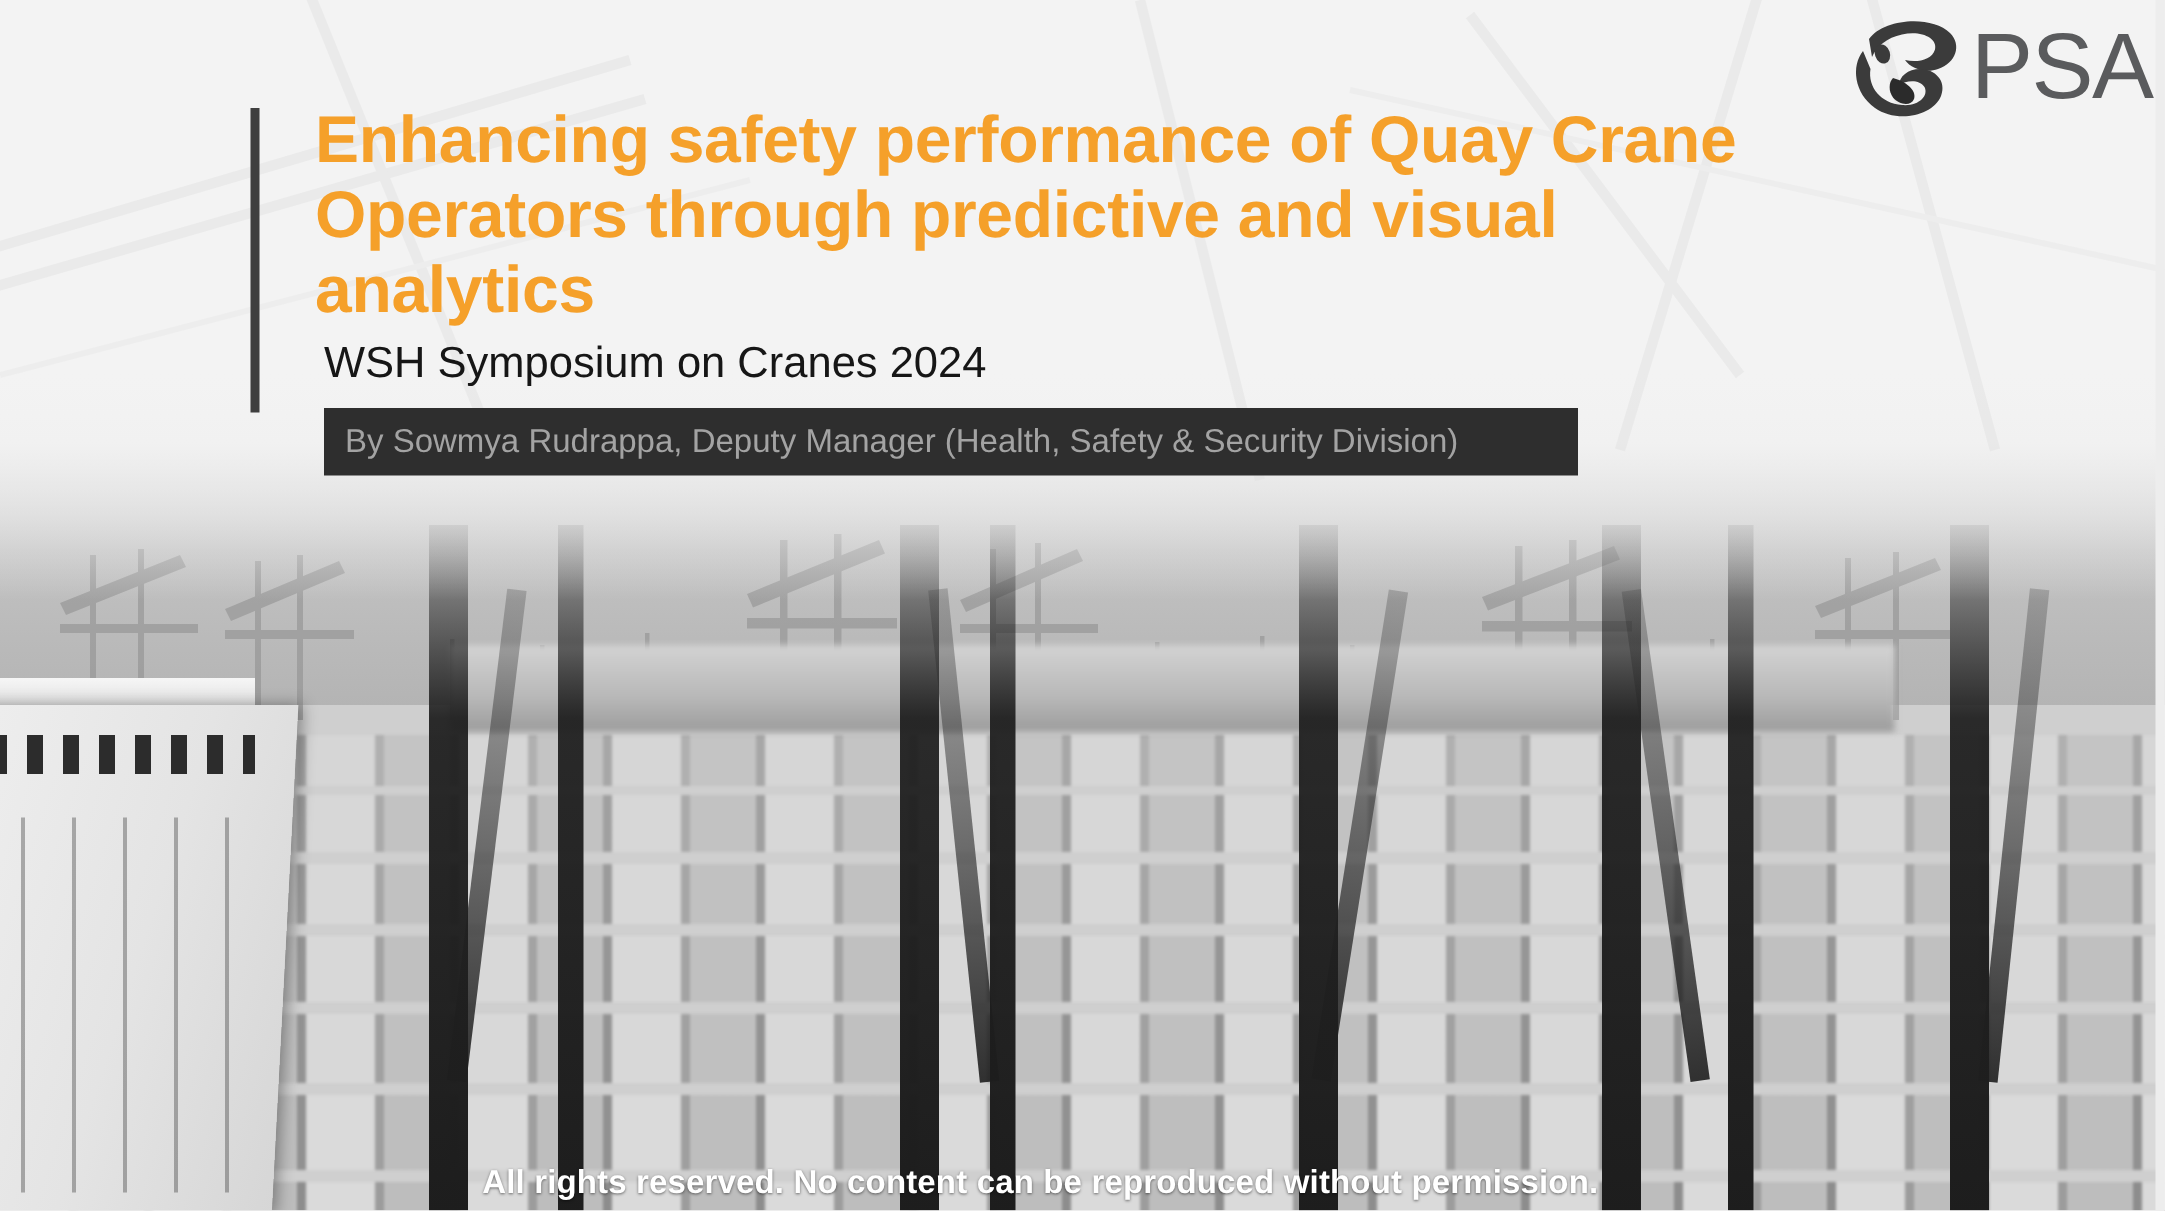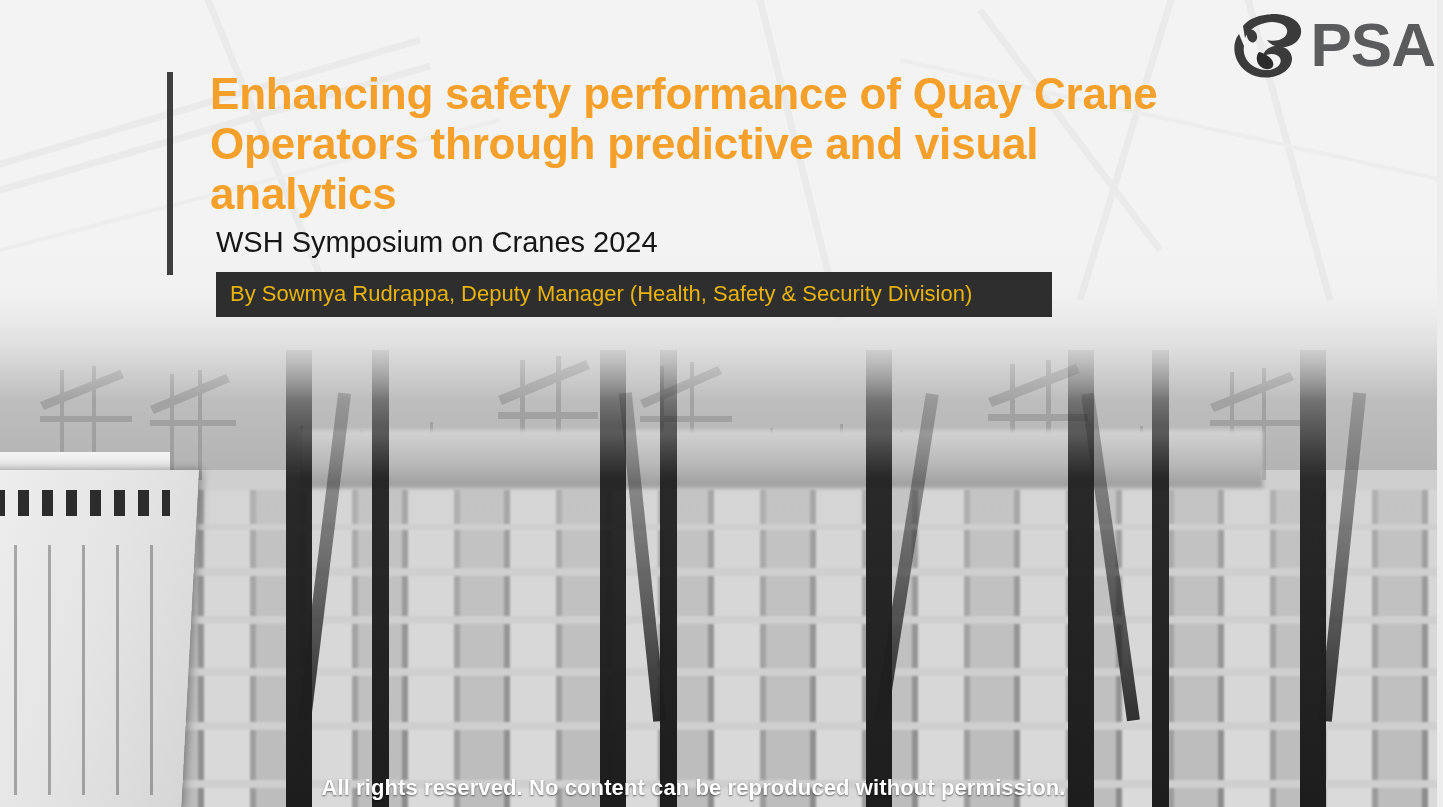--- a/index.html
+++ b/index.html
@@ -174,21 +174,21 @@
   .logo {
     position: absolute;
     top: 8px; right: 8px;
     display: flex;
     align-items: center;
     gap: 2px;
   }
   .logo-mark { width: 86px; height: 78px; display: block; }
   .logo-text {
     font-size: 62px;
-    font-weight: 700;
+    font-weight: 400;
     letter-spacing: -1px;
     color: #5a5b5d;
     line-height: 1;
     padding-bottom: 4px;
   }
 
   
   .accent-bar {
     position: absolute;
     left: 167px; top: 72px;
@@ -212,21 +212,21 @@
     margin: 8px 0 0 11px;
     color: #161616;
     font-size: 29px;
     font-weight: normal;
     line-height: 1.1;
   }
   .author-banner {
     margin: 13px 0 0 11px;
     display: inline-block;
     background: #2e2e2e;
-    color: #eab308;
+    color: #a3a3a3;
     font-size: 22px;
     line-height: 1;
     padding: 11px 14px 12px 14px;
     width: 836px;
     box-sizing: border-box;
   }
 
   
   .footer {
     position: absolute;

